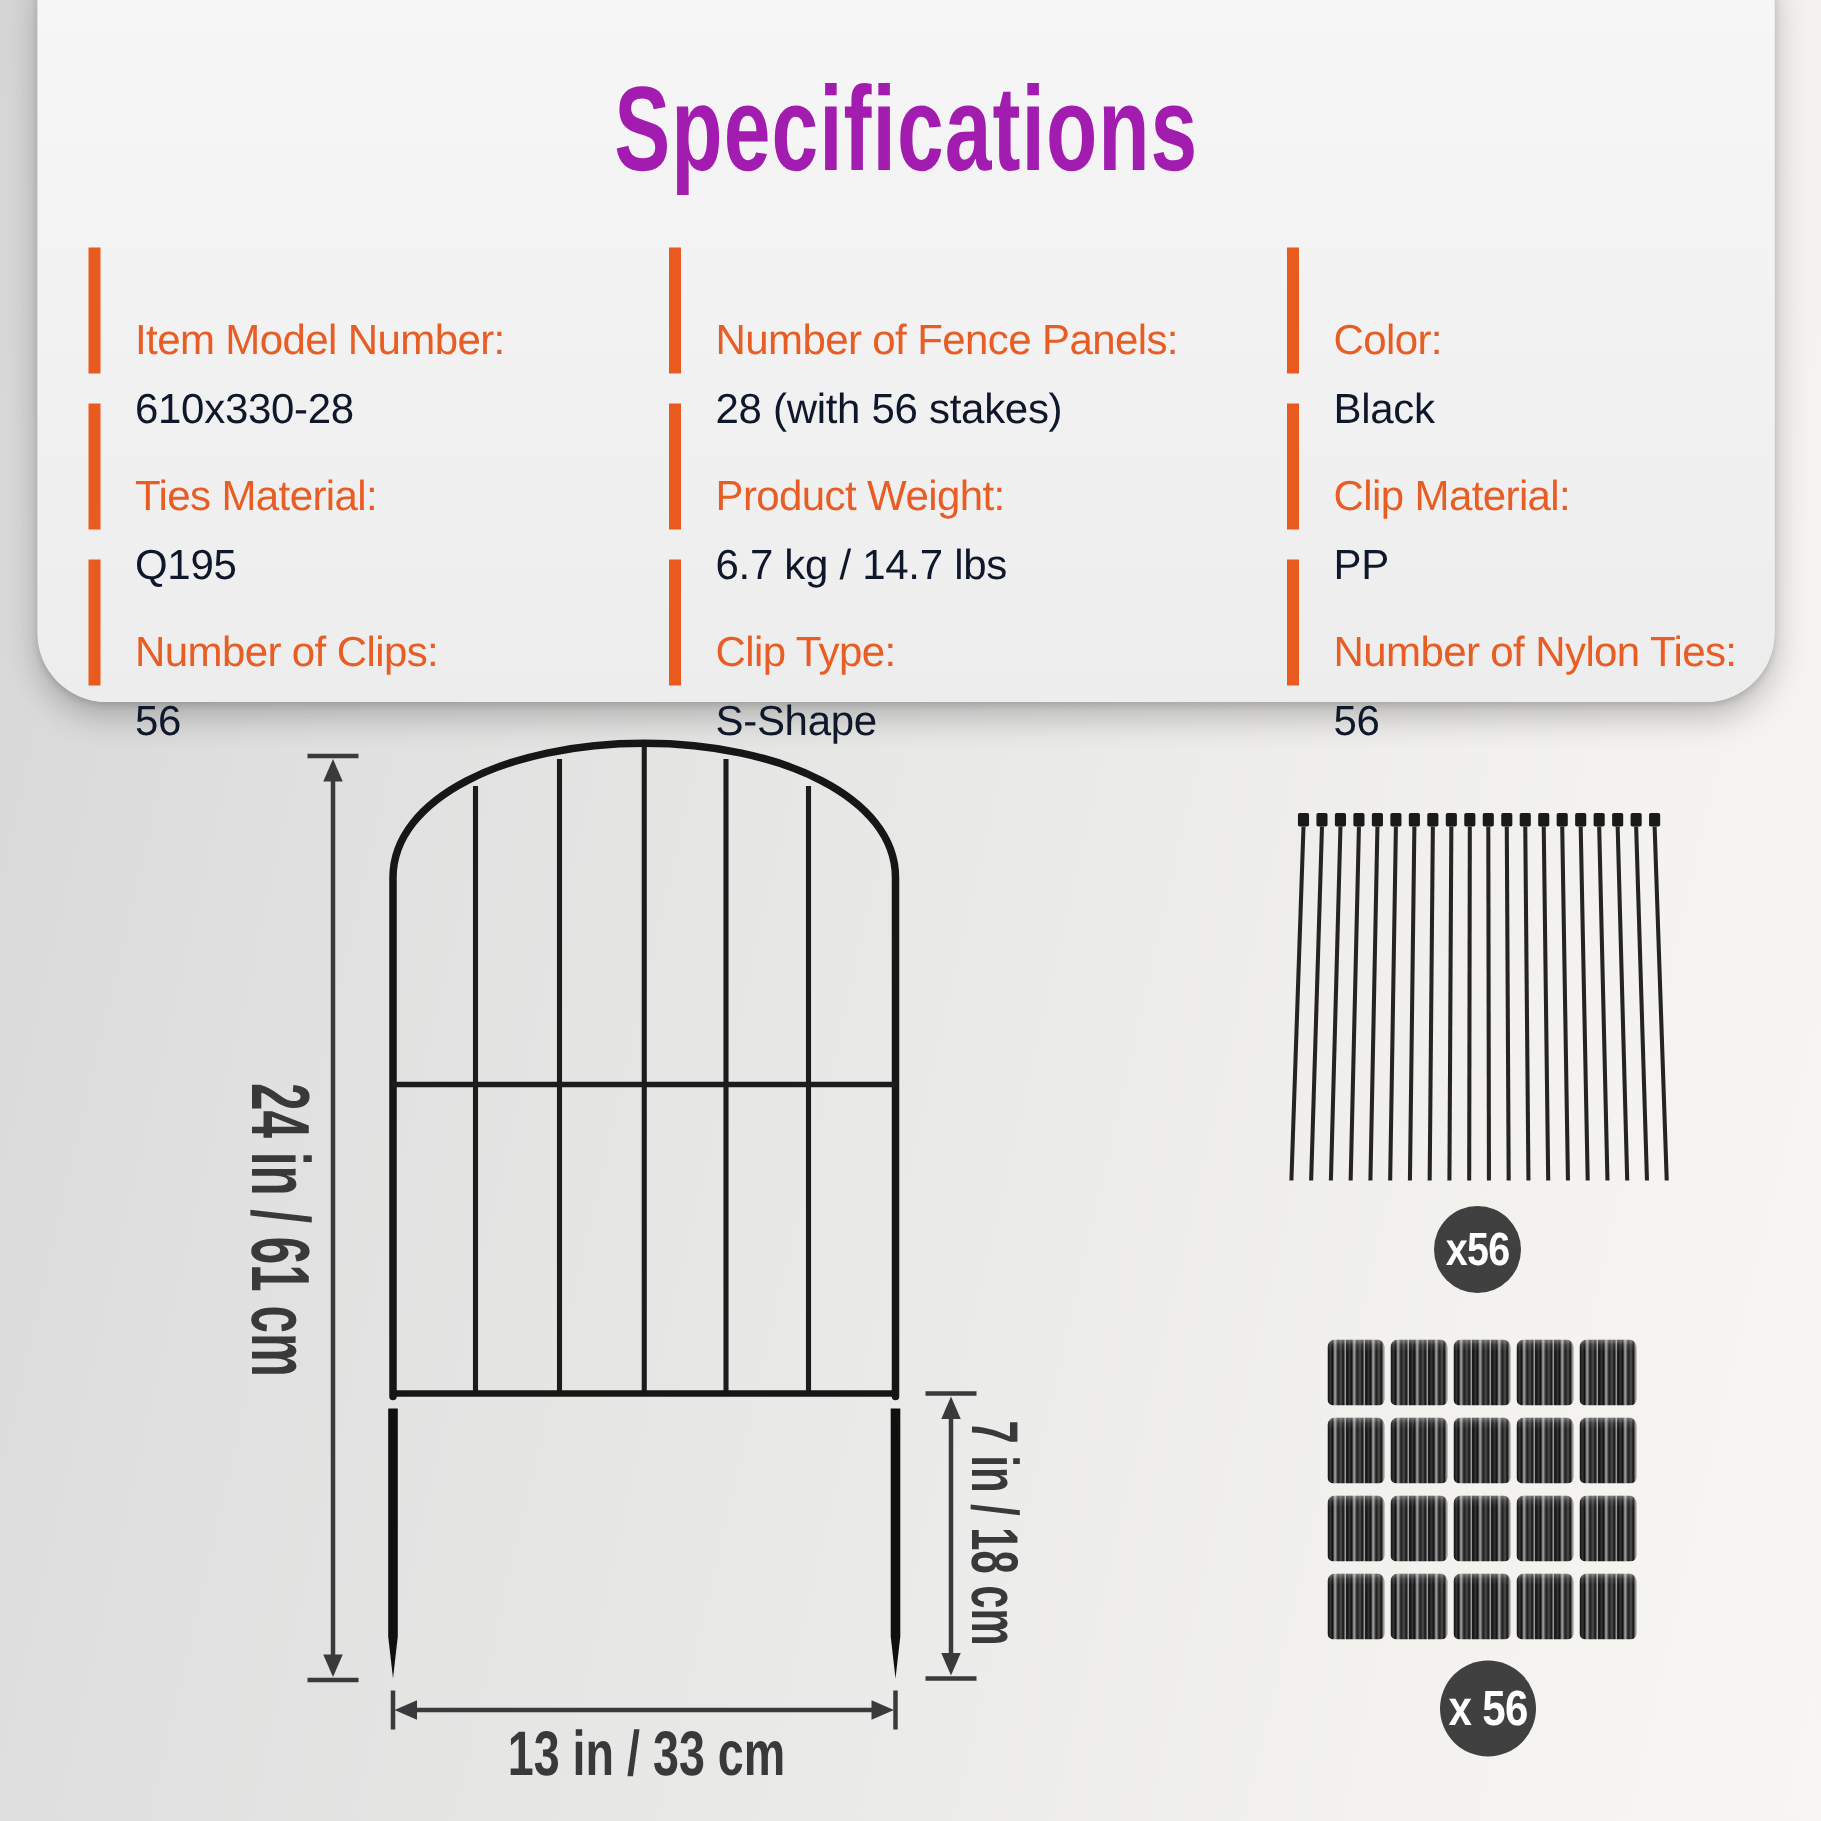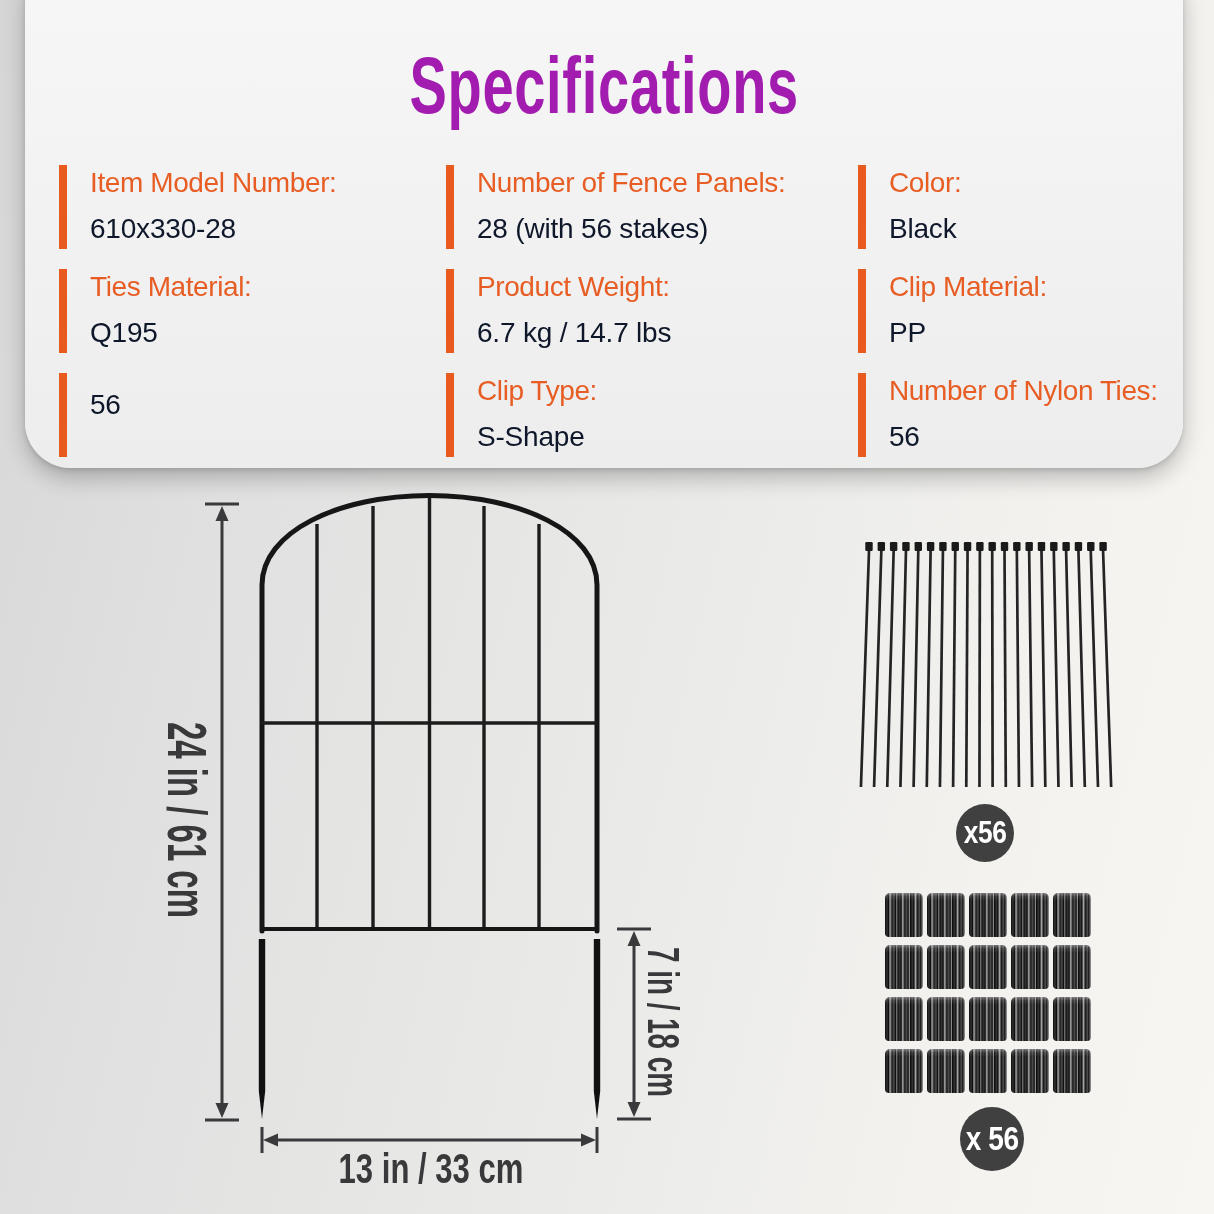--- a/index.html
+++ b/index.html
@@ -15,21 +15,21 @@
     background:linear-gradient(180deg,#f7f7f7 0%,#f0f0f0 70%,#ededed 100%);
     box-shadow:0 10px 22px rgba(0,0,0,.24), 0 2px 5px rgba(0,0,0,.12);
   }
   .page-title{
     position:absolute;left:25px;width:1158px;top:40px;text-align:center;
     font-size:80px;font-weight:bold;color:#a21caf;line-height:1.15;white-space:nowrap;
   }
   .page-title span{display:inline-block;transform:scaleX(.70);transform-origin:center;letter-spacing:1px;}
   .spec{position:absolute;display:flex;}
   .spec-bar{width:8px;height:84px;background:#e95a1e;flex:0 0 8px;}
-  .spec-text{padding-left:23px;}
+  .spec-text{padding-left:23px;margin-top:44px;}
   .spec-label{font-size:28px;line-height:1;color:#e75d24;padding-top:4px;letter-spacing:-.4px;white-space:nowrap;}
   .spec-value{font-size:28px;line-height:1;color:#0f172a;margin-top:18px;letter-spacing:-.2px;white-space:nowrap;}
   .c1{left:59px}.c2{left:446px}.c3{left:858px}
   .r1{top:165px}.r2{top:269px}.r3{top:373px}
   
   .overlay{position:absolute;left:0;top:0;width:1214px;height:1214px;}
   .dim{stroke:#3a3a3c;stroke-width:3;fill:none;}
   .dim-head{fill:#3a3a3c;stroke:none;}
   .dim-big{font:bold 55px "Liberation Sans",sans-serif;fill:#39393b;}
   .dim-mid{font:bold 44px "Liberation Sans",sans-serif;fill:#39393b;}
@@ -106,20 +106,21 @@
 <div class="spec c3 r2">
   <div class="spec-bar"></div>
   <div class="spec-text">
     <div class="spec-label">Clip Material:</div>
     <div class="spec-value">PP</div>
   </div>
 </div>
 <div class="spec c1 r3">
   <div class="spec-bar"></div>
   <div class="spec-text">
+    <div class="spec-label">Number of Clips:</div>
     <div class="spec-value">56</div>
   </div>
 </div>
 <div class="spec c2 r3">
   <div class="spec-bar"></div>
   <div class="spec-text">
     <div class="spec-label">Clip Type:</div>
     <div class="spec-value">S-Shape</div>
   </div>
 </div>

